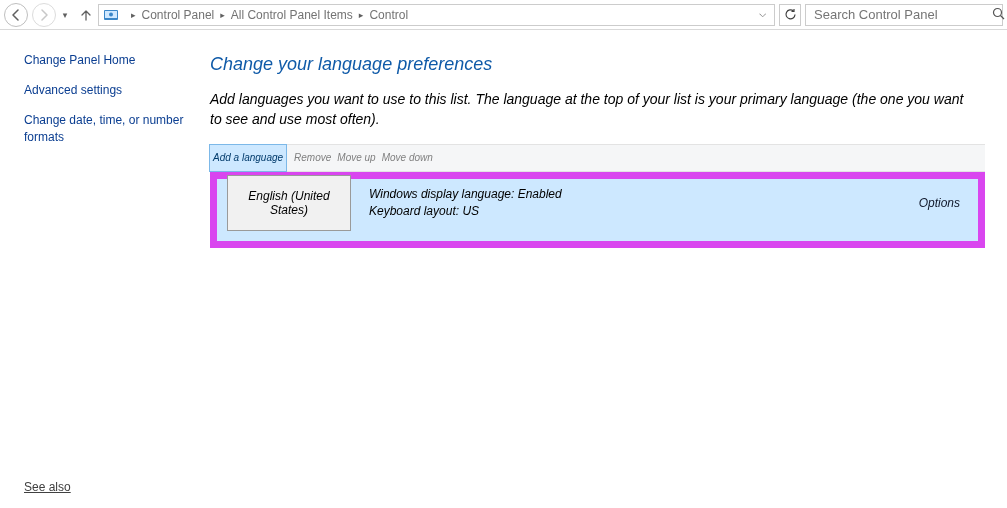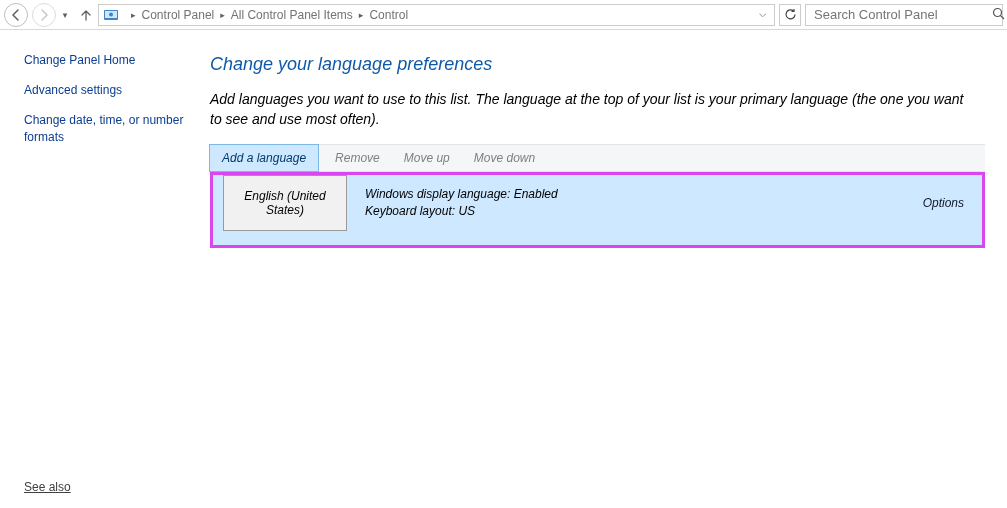--- a/index.html
+++ b/index.html
@@ -115,35 +115,35 @@
   .toolbar {
     background:#f5f6f7;
     border-top:1px solid #e3e3e3;
     border-bottom:1px solid #e3e3e3;
     height:28px;
     display:flex;
     align-items:stretch;
     padding:0;
   }
   .tool {
-    padding: 0 12px;
+    padding: 0 3px;
     display:flex;align-items:center;
     color:#808080;
     cursor:default;
-    font-size:12px;
+    font-size:10px;
   }
   .tool.primary {
     background:#cde8ff;
     border:1px solid #7cb8e8;
     color:#003a6b;
     margin:-1px 4px -1px -1px;
     cursor:pointer;
   }
   .lang-row {
-    border:3px solid #d946ef;
+    border:7px solid #d946ef;
     background:#cde8ff;
     display:flex;
     align-items:center;
     padding: 10px 18px 23px 10px;
     margin-top:0;
     height:76px;
   }
   .lang-name-box {
     background:#f1f1f1;
     border:1px solid #9a9a9a;

